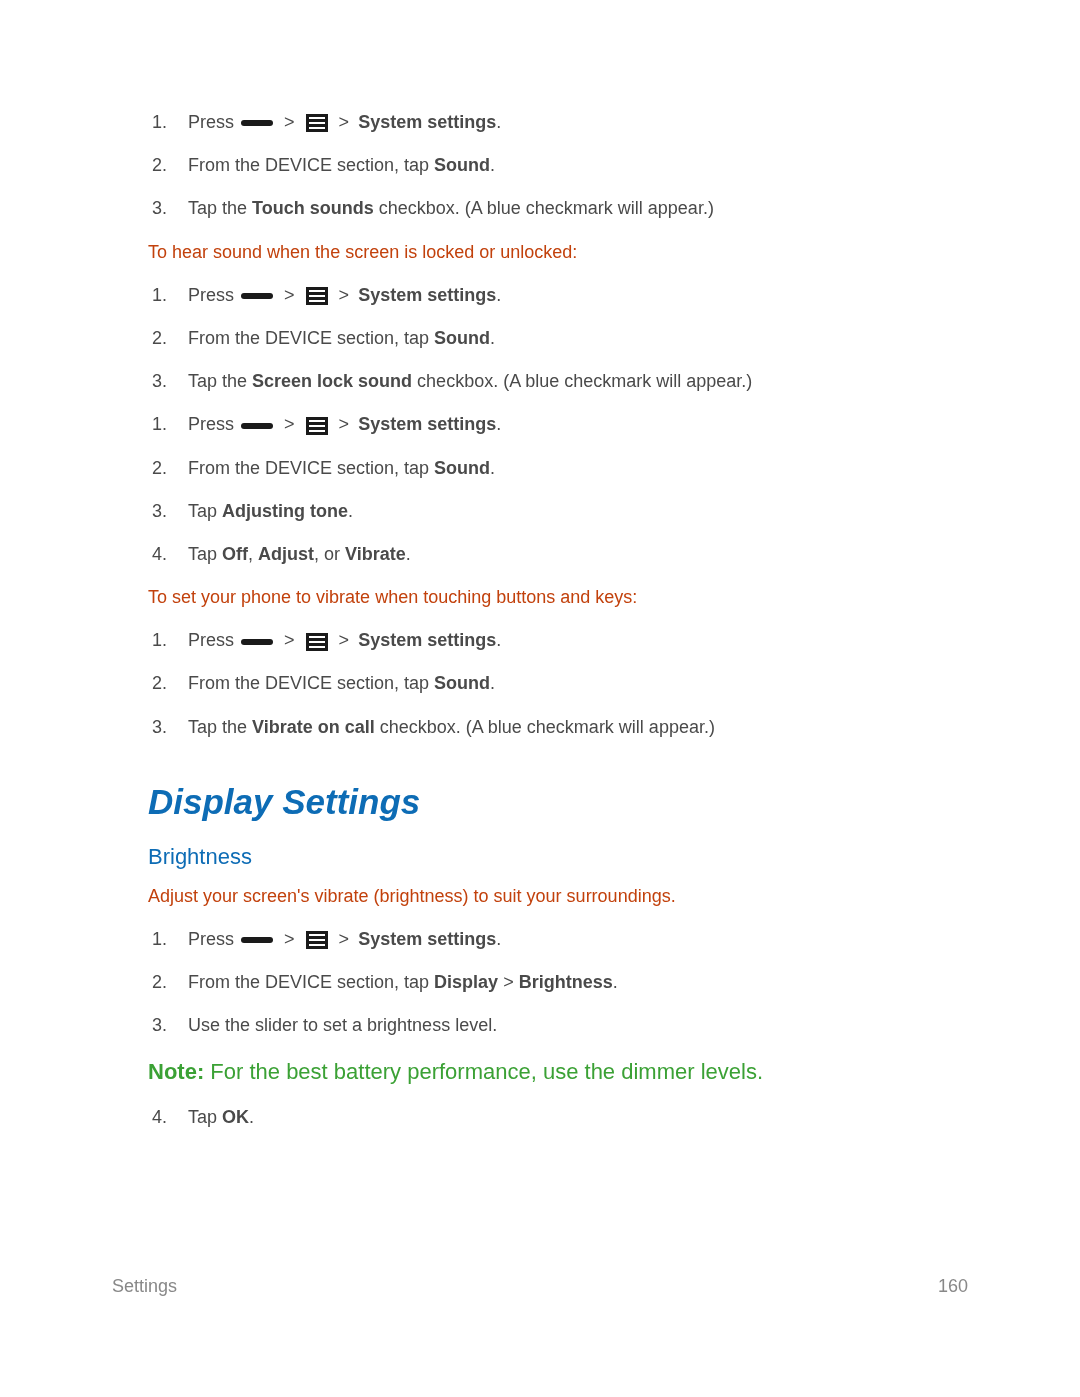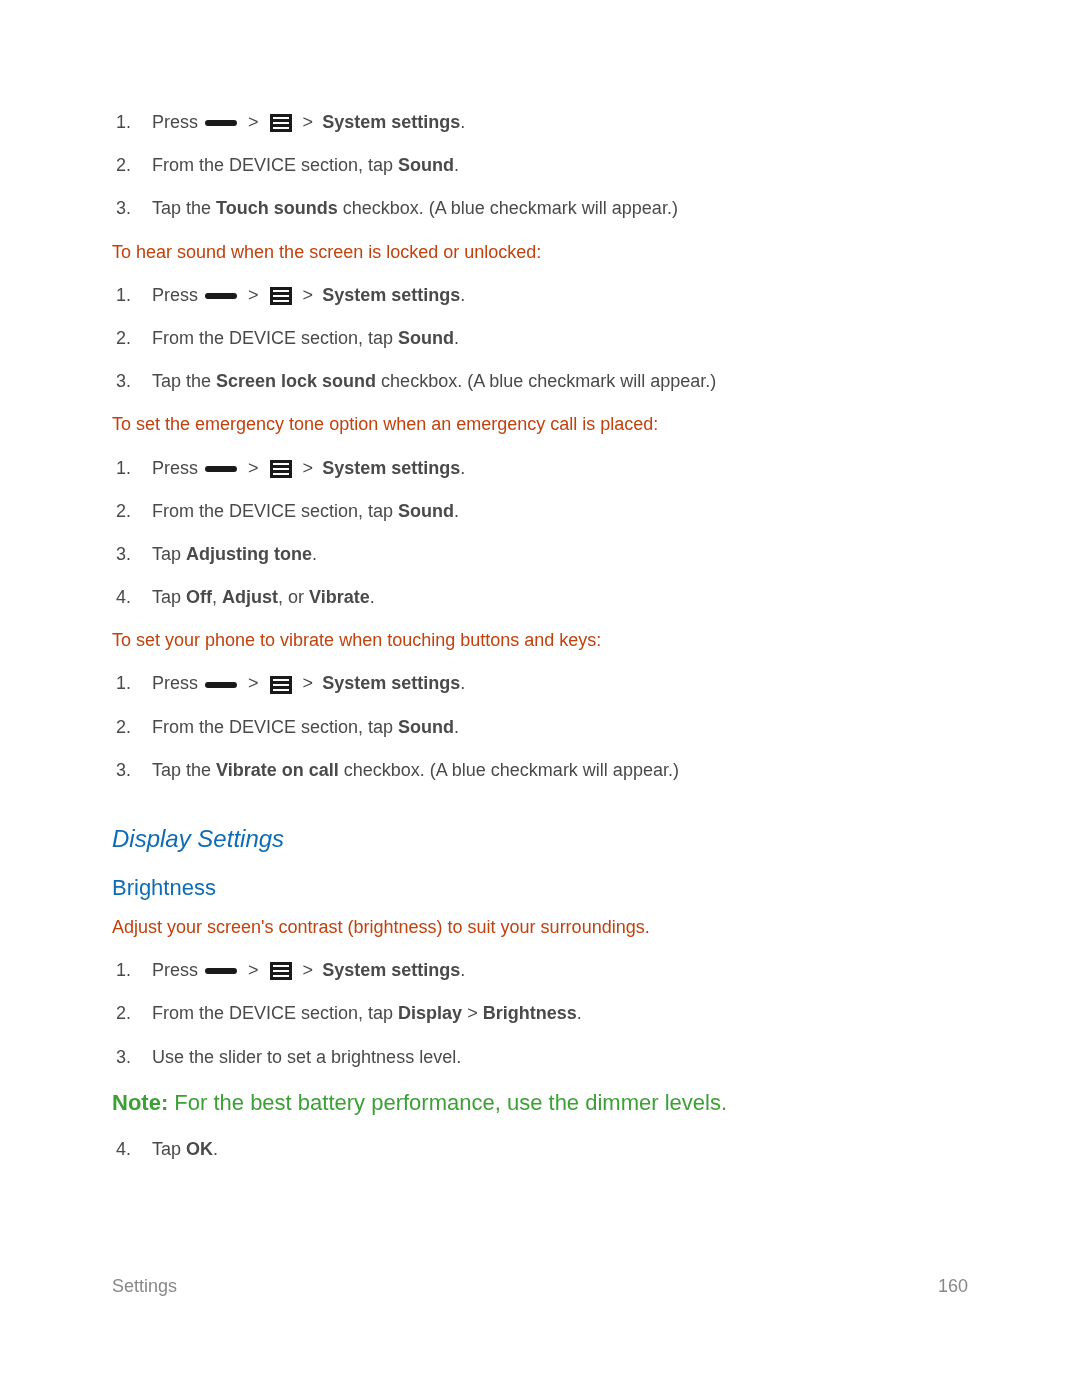--- a/index.html
+++ b/index.html
@@ -10,20 +10,21 @@
     body {
       font-family: Arial, Helvetica, sans-serif;
       background: #ffffff;
       width: 1080px;
       min-height: 1397px;
       position: relative;
       color: #4a4a4a;
     }
     .content {
       padding: 110px 112px 0 112px;
+      margin-left: 36px;
     }
     ol {
       list-style: none;
       counter-reset: item;
       margin-left: 0;
     }
     ol li {
       counter-increment: item;
       margin-bottom: 18px;
       font-size: 18px;
@@ -72,22 +73,22 @@
       left: 3px;
       top: 3px;
       width: 16px;
       height: 2px;
       background: #fff;
       box-shadow: 0 5px 0 #fff, 0 10px 0 #fff;
     }
     h2.section-title {
       font-family: Arial, Helvetica, sans-serif;
       font-style: italic;
-      font-weight: normal;
-      font-size: 24px;
+      font-weight: bold;
+      font-size: 35px;
       color: #0d6cb5;
       margin-top: 42px;
       margin-bottom: 16px;
     }
     h3.subsection-title {
       font-family: Arial, Helvetica, sans-serif;
       font-weight: normal;
       font-size: 22px;
       color: #0d6cb5;
       margin-top: 22px;
@@ -156,21 +157,20 @@
       <span class="bold">System settings</span><span>.</span>
     </li>
     <li>
       <span>From the DEVICE section, tap </span><span class="bold">Sound</span><span>.</span>
     </li>
     <li>
       <span>Tap the </span><span class="bold">Screen lock sound</span><span> checkbox. (A blue checkmark will appear.)</span>
     </li>
   </ol>
 
-  <p class="para">To set the emergency tone option when an emergency call is placed:</p>
 
   <ol>
     <li>
       <span>Press</span>
       <span class="home-icon"></span>
       <span class="gt">&gt;</span>
       <span class="menu-icon"></span>
       <span class="gt">&gt;</span>
       <span class="bold">System settings</span><span>.</span>
     </li>
@@ -200,21 +200,21 @@
       <span>From the DEVICE section, tap </span><span class="bold">Sound</span><span>.</span>
     </li>
     <li>
       <span>Tap the </span><span class="bold">Vibrate on call</span><span> checkbox. (A blue checkmark will appear.)</span>
     </li>
   </ol>
 
   <h2 class="section-title">Display Settings</h2>
 
   <h3 class="subsection-title">Brightness</h3>
-  <p class="para">Adjust your screen's contrast (brightness) to suit your surroundings.</p>
+  <p class="para">Adjust your screen's vibrate (brightness) to suit your surroundings.</p>
 
   <ol>
     <li>
       <span>Press</span>
       <span class="home-icon"></span>
       <span class="gt">&gt;</span>
       <span class="menu-icon"></span>
       <span class="gt">&gt;</span>
       <span class="bold">System settings</span><span>.</span>
     </li>

